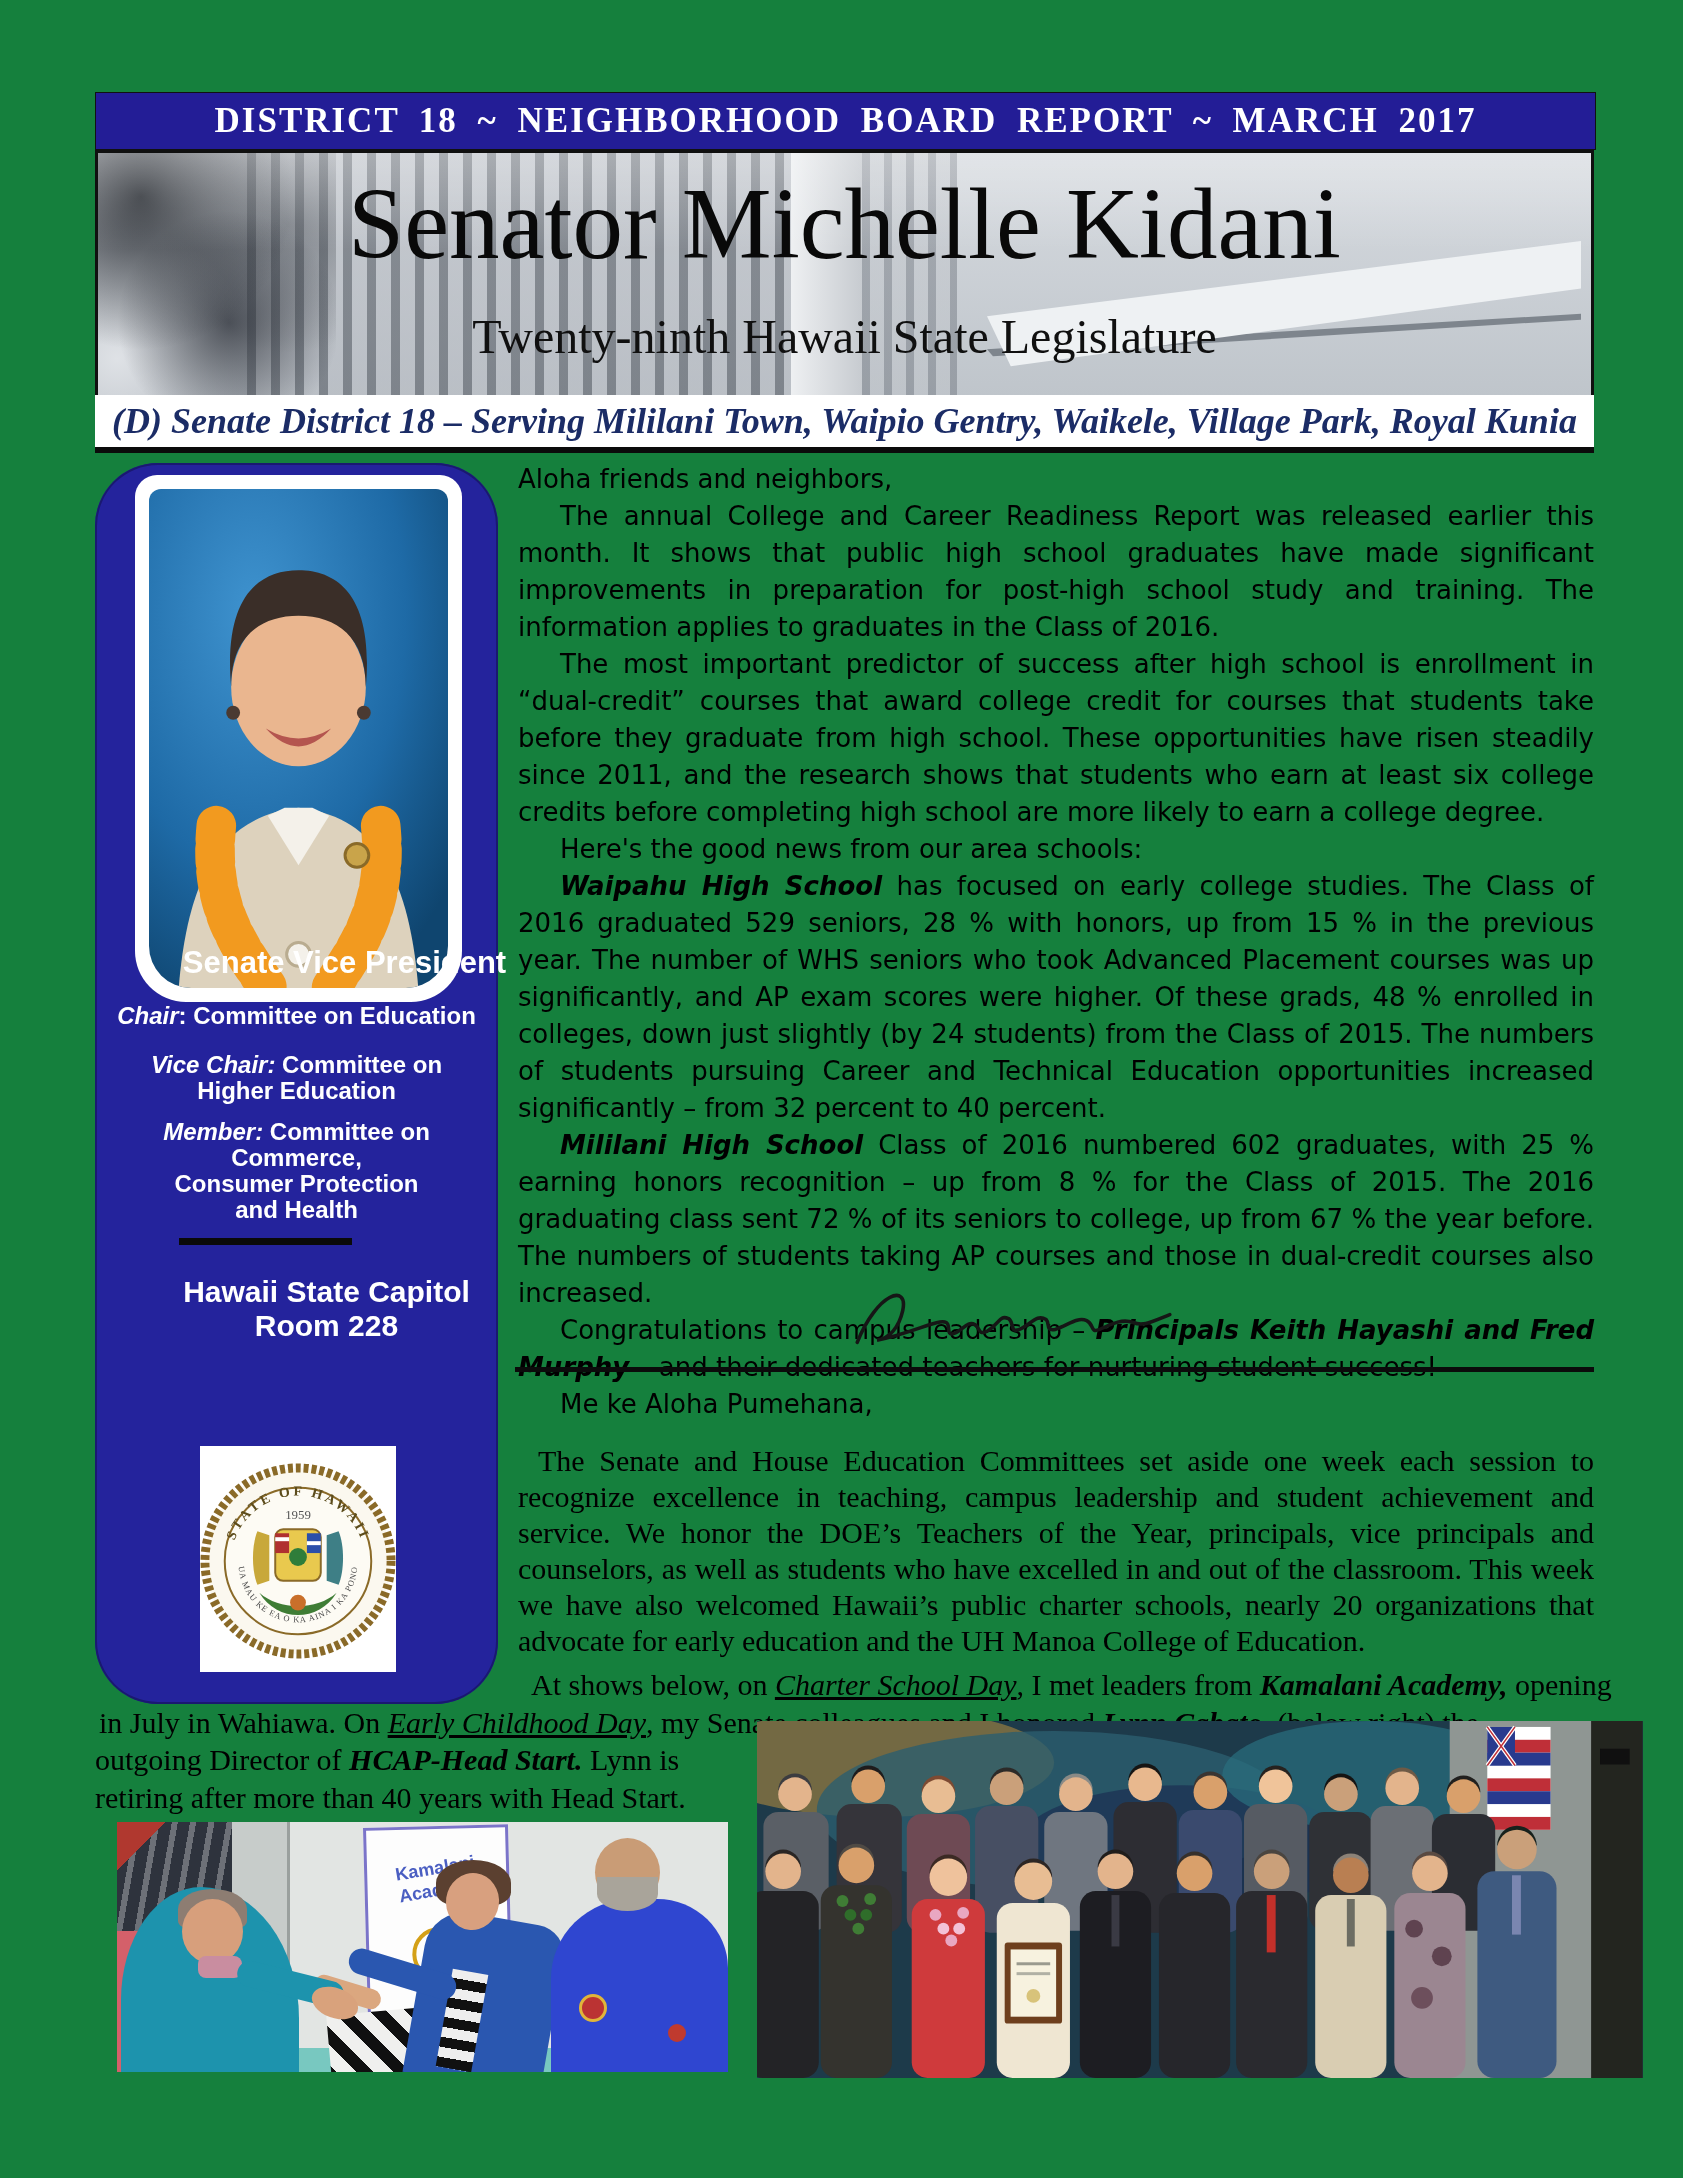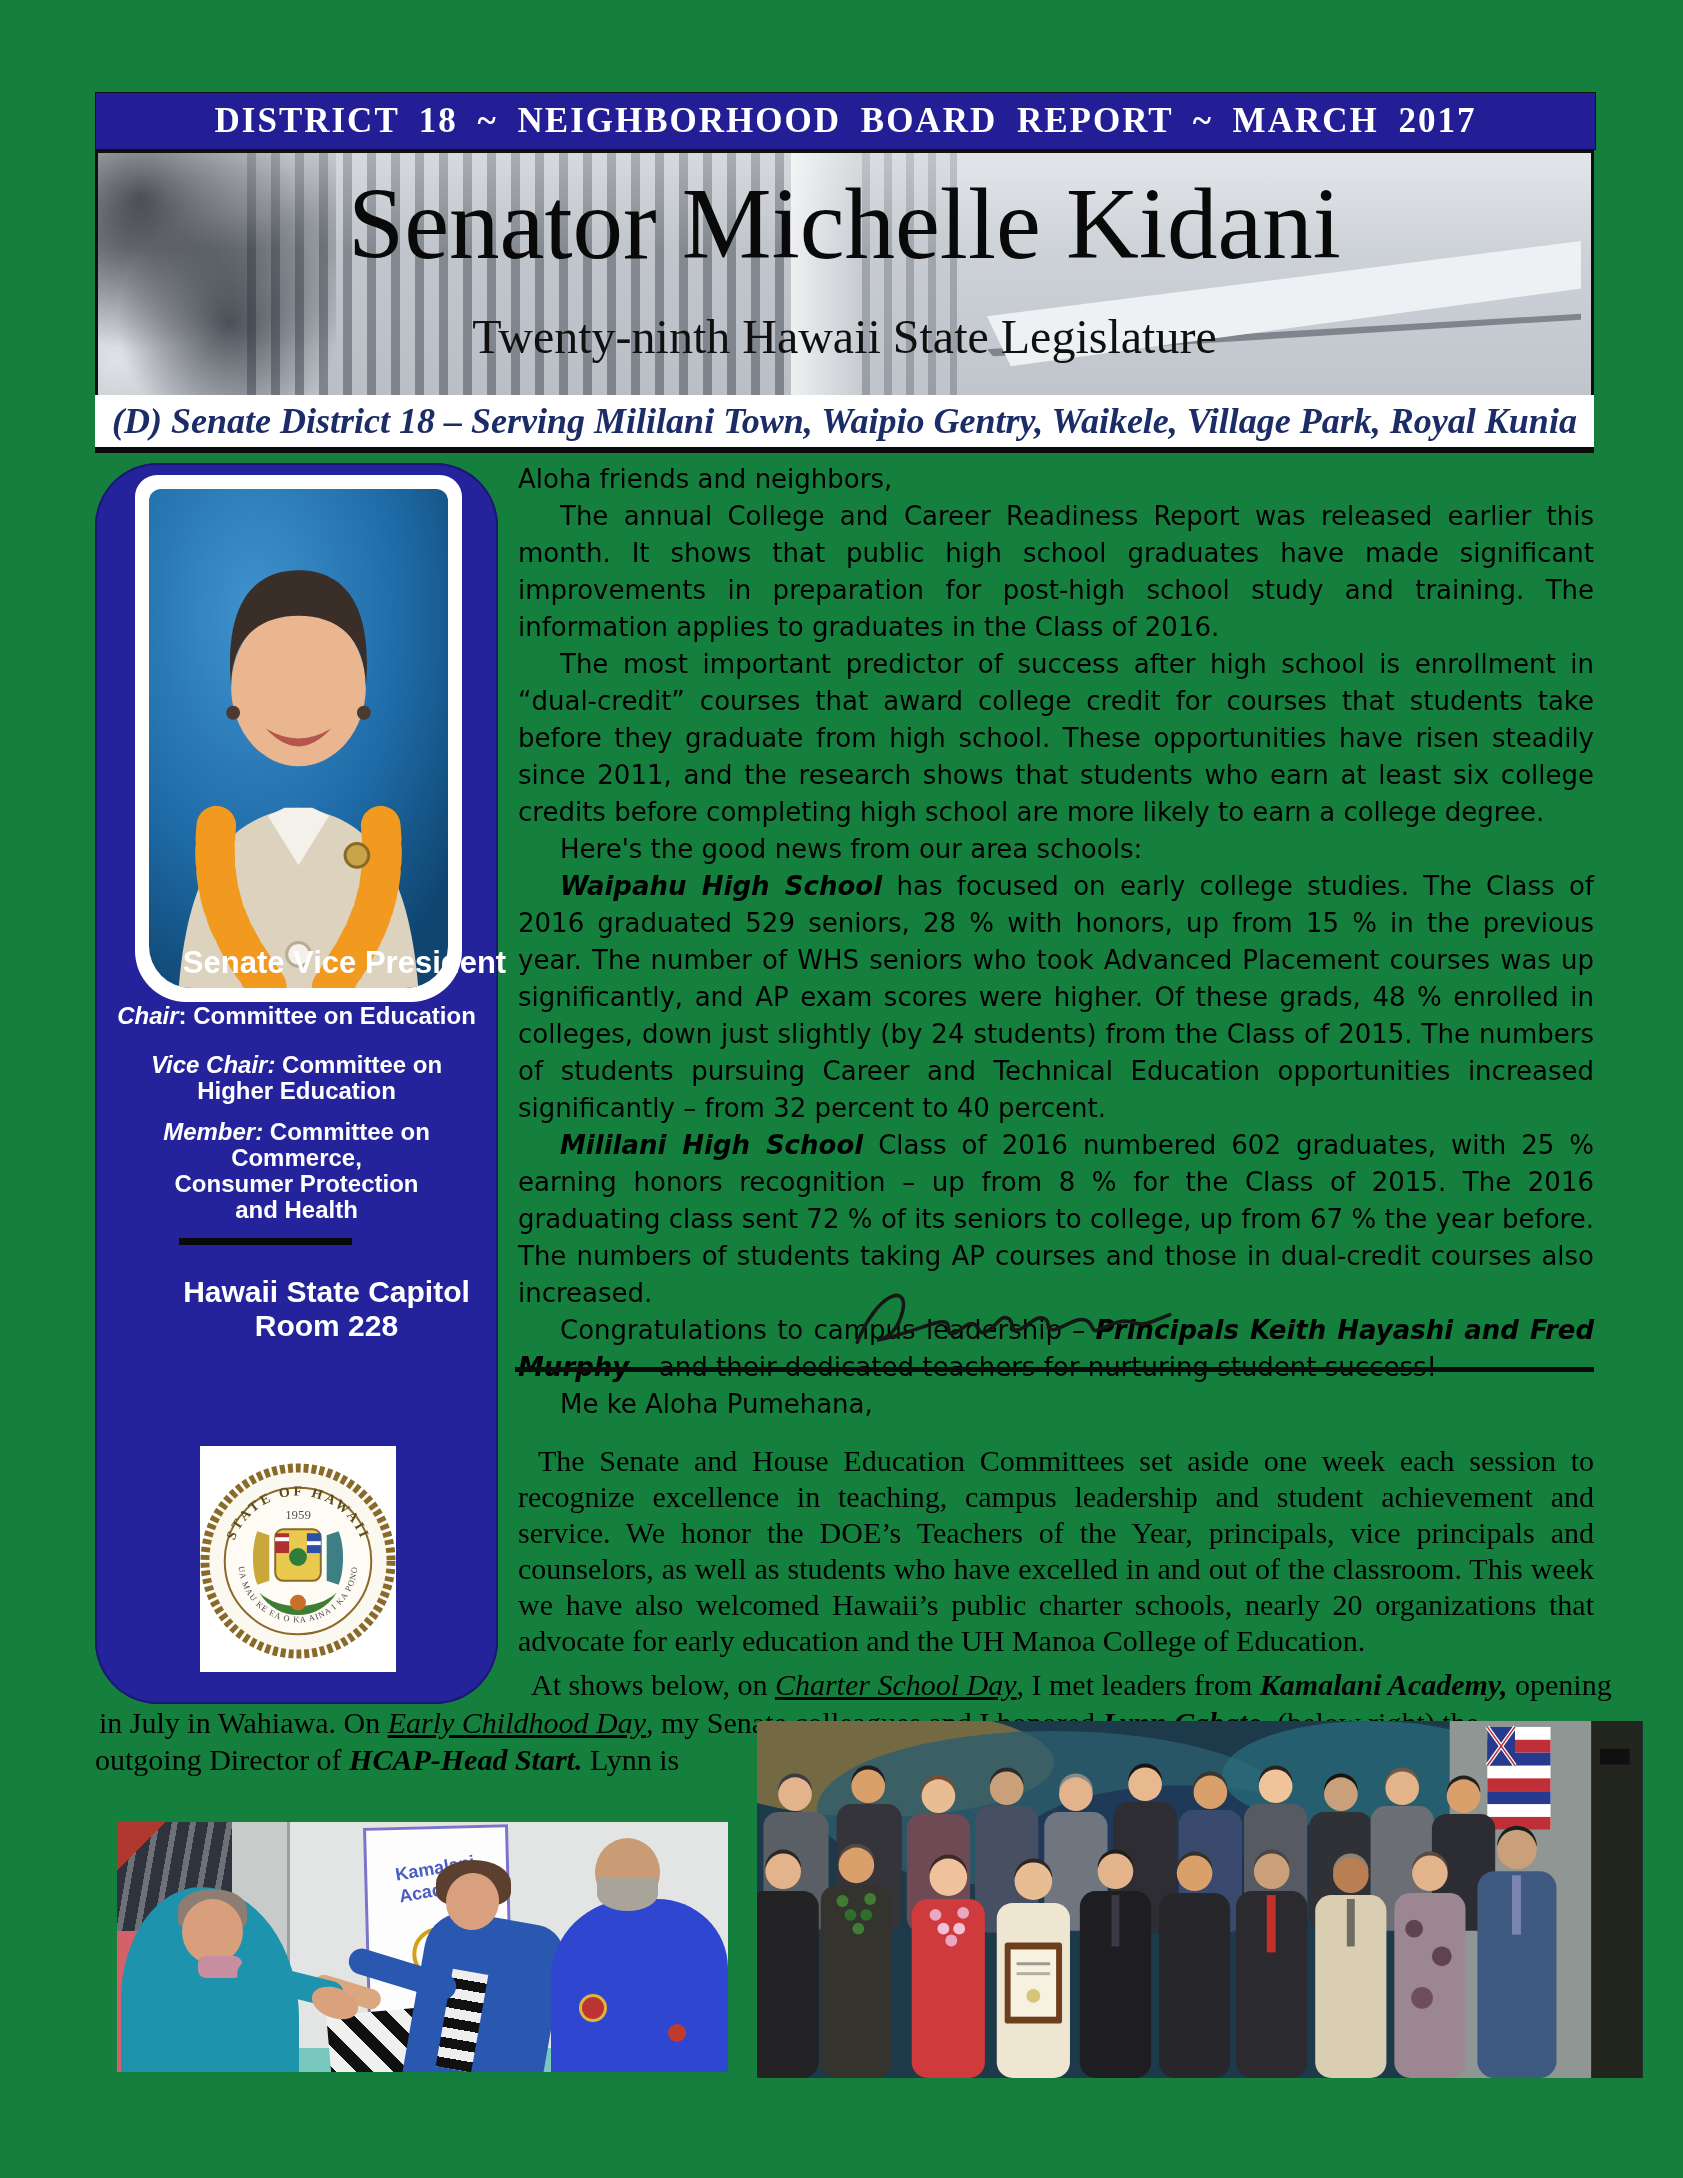--- a/index.html
+++ b/index.html
@@ -244,20 +244,21 @@
       <path d="M6 64 C26 14 58 4 52 32 C48 50 38 60 26 62 C64 54 88 40 96 44 C101 47 95 58 104 55 C113 52 117 42 125 46 C131 50 128 57 137 53 C151 45 149 36 159 40 C165 44 160 55 170 51 C182 46 187 35 197 41 C201 45 196 53 206 51 C219 47 228 38 238 42 C246 46 241 55 251 51 C264 45 274 40 285 44 C295 48 302 44 322 36" fill="none" stroke="#161616" stroke-width="3.6" stroke-linecap="round"></path>
     </svg>
   </div>
 
   <div class="section-rule"></div>
   <div class="edu-paragraph">The Senate and House Education Committees set aside one week each session to recognize excellence in teaching, campus leadership and student achievement and service.  We honor the DOE’s Teachers of the Year, principals, vice principals and counselors, as well as students who have excelled in and out of the classroom.  This week we have also welcomed Hawaii’s public charter schools, nearly 20 organizations that advocate for early education and the UH Manoa College of Education.</div>
 
   <div class="charter-line cl1"><span class="r-n">At shows below, on </span><span class="r-iu">Charter School Day</span><span class="r-n">, I met leaders from </span><span class="r-b">Kamalani Academy,</span><span class="r-n"> opening</span></div>
   <div class="charter-line cl2"><span class="r-n">in July in Wahiawa.  On </span><span class="r-iu">Early Childhood Day</span><span class="r-n">, my Senate colleagues and I honored </span><span class="r-b">Lynn Cabato,</span><span class="r-n"> (below right) the</span></div>
   <div class="charter-line cl3"><span class="r-n">outgoing Director of </span><span class="r-b">HCAP-Head Start.</span><span class="r-n">  Lynn is</span></div>
+  <div class="charter-line cl4"><span class="r-n">retiring after more than 40 years with Head Start.</span></div>
 
   <div class="photo-left">
     <div class="pl-art"></div>
     <div class="pl-door"></div>
     <div class="pl-floor"></div>
     <div class="pl-banner">
       <div class="pl-banner-text">
         <div>Kamalani</div>
         <div>Academy</div>
       </div>

